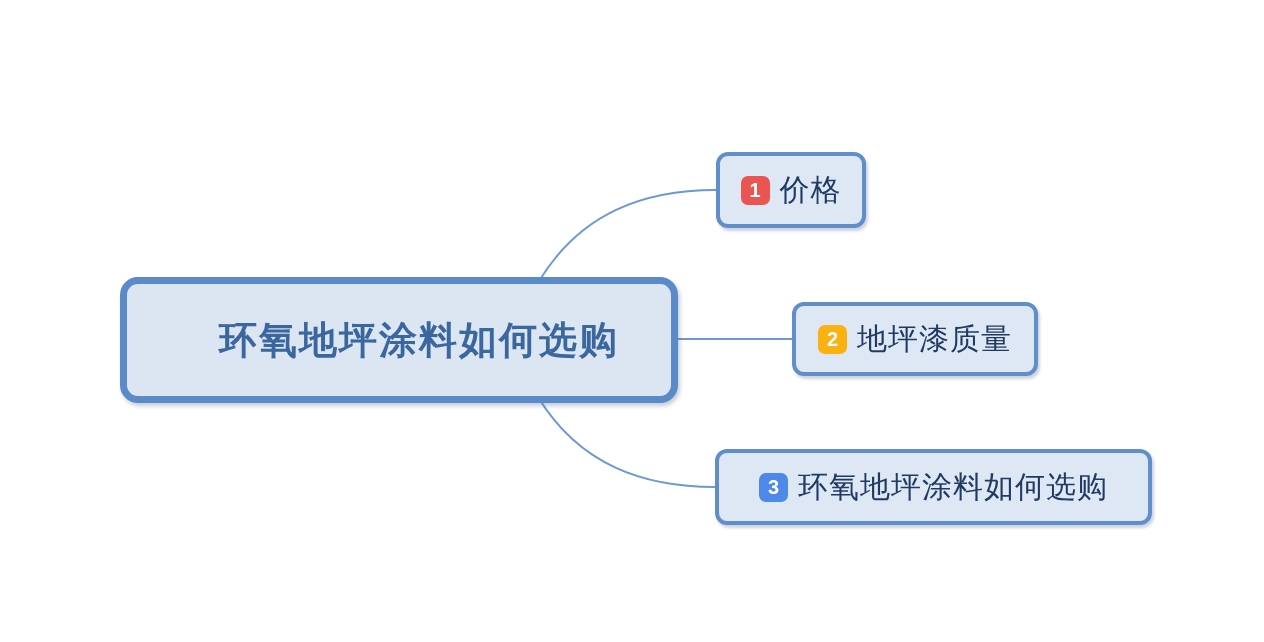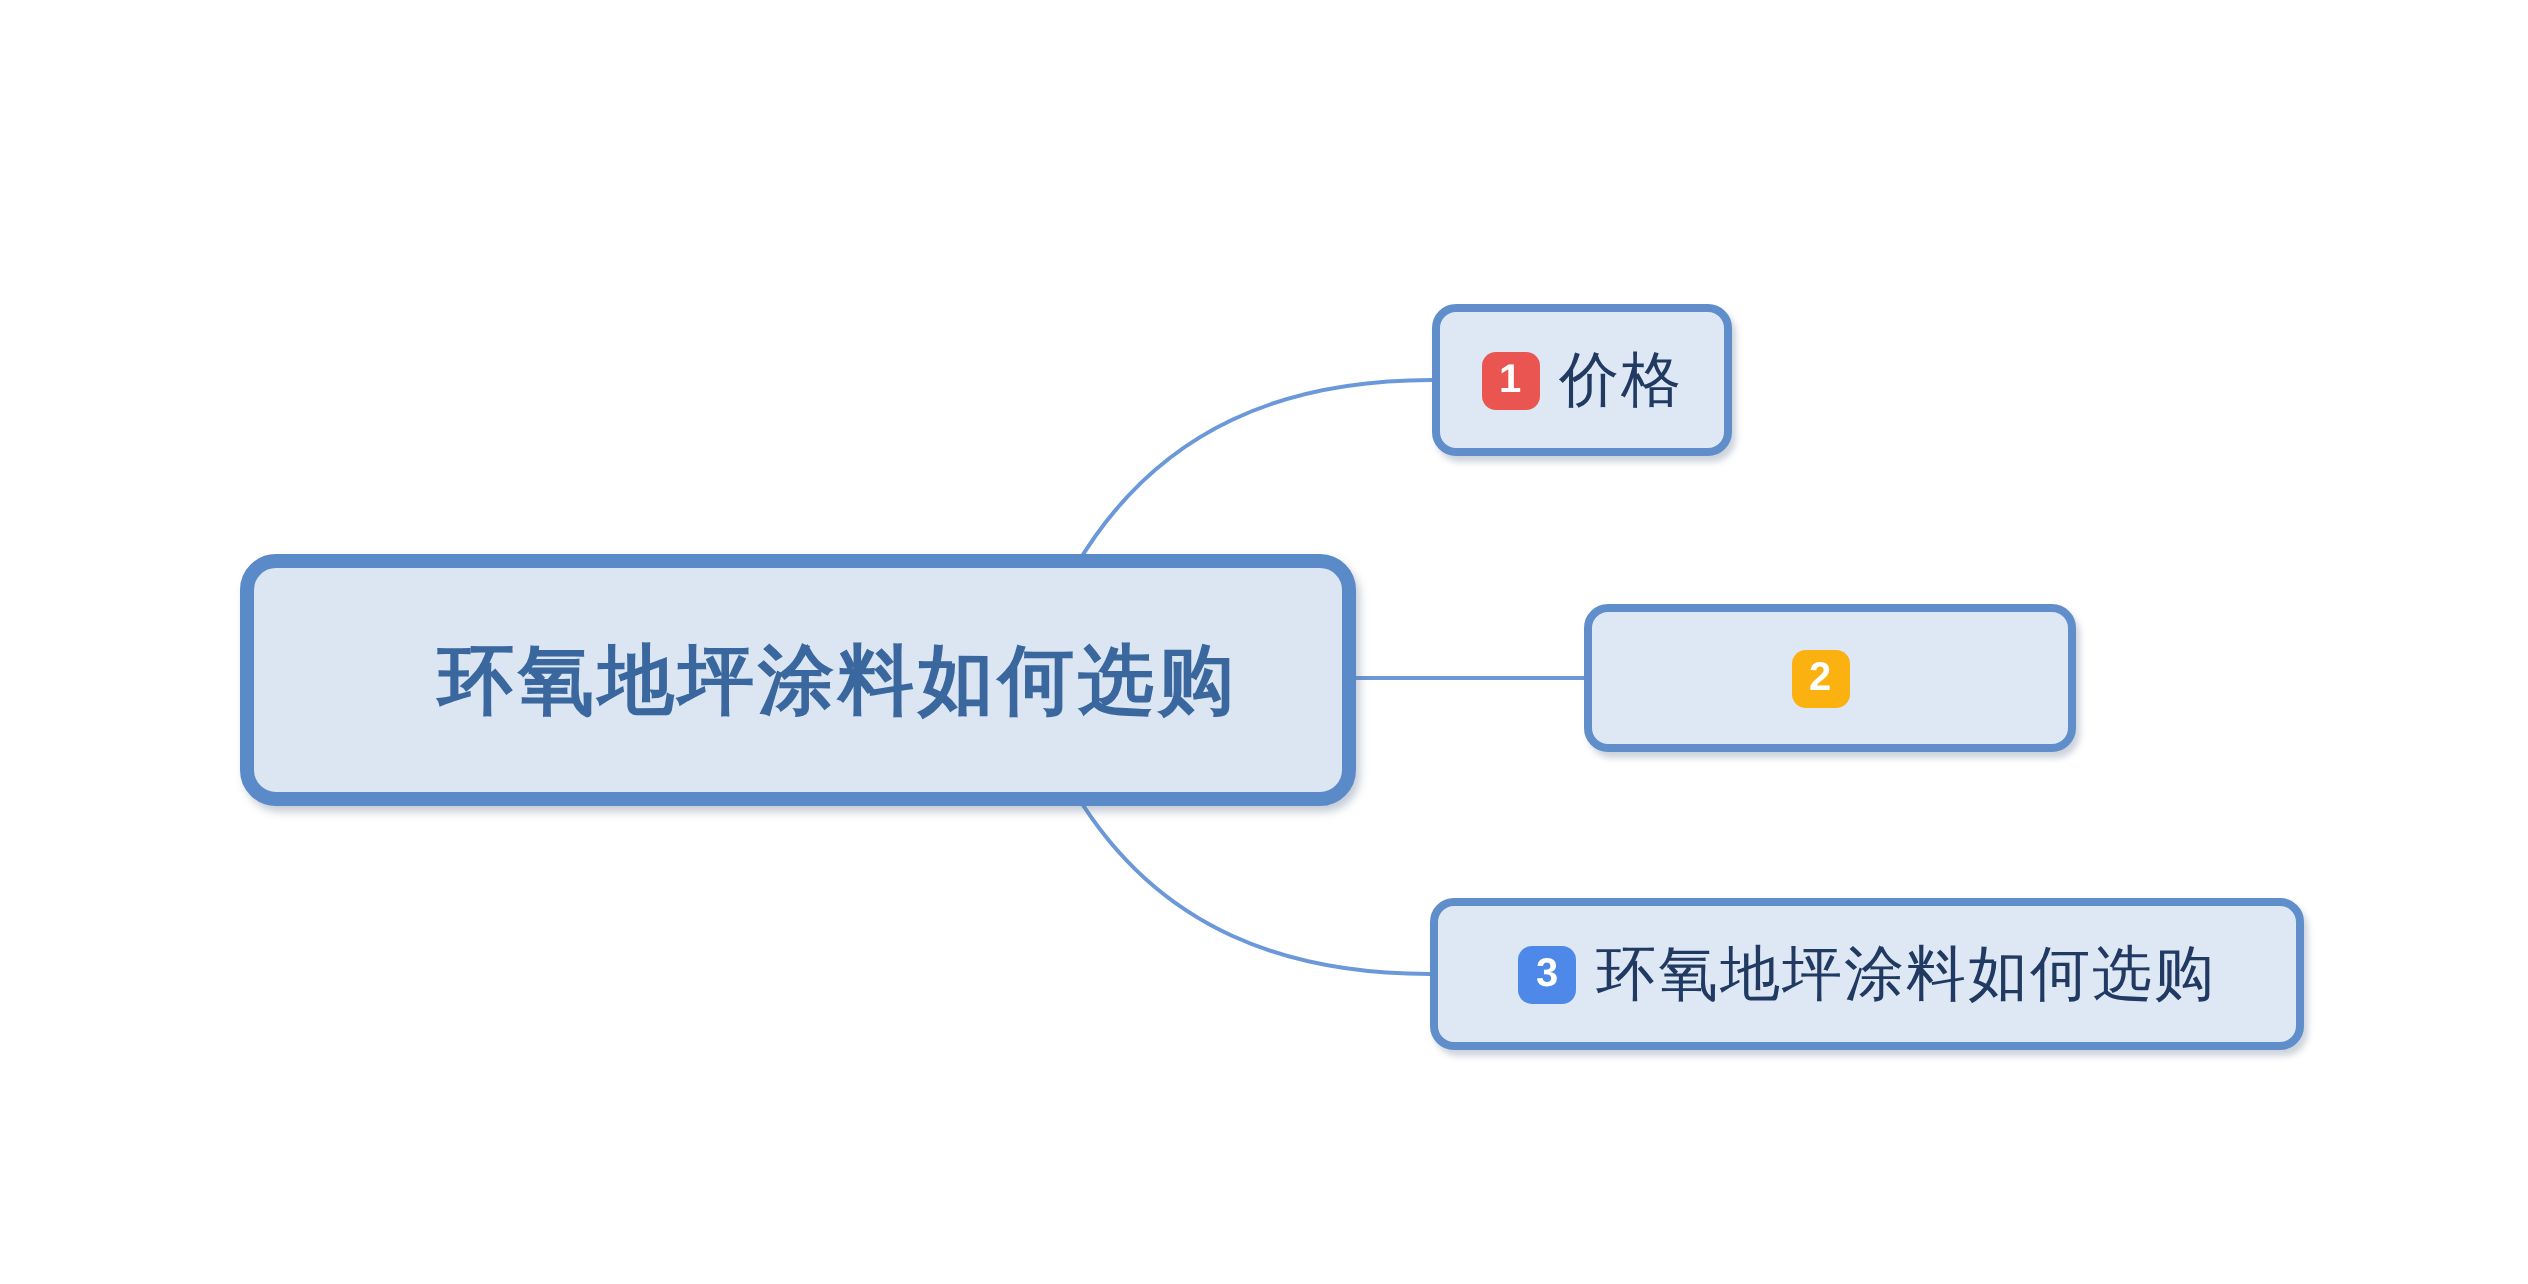--- a/index.html
+++ b/index.html
@@ -92,20 +92,21 @@
     <span class="root-label">环氧地坪涂料如何选购</span>
   </div>
 
   <div class="node branch-node branch-1">
     <span class="badge" style="background-color: rgb(234, 85, 81);">1</span>
     <span class="branch-label">价格</span>
   </div>
 
   <div class="node branch-node branch-2">
     <span class="badge" style="background-color: rgb(251, 177, 16);">2</span>
+    <span class="branch-label">地坪漆质量</span>
   </div>
 
   <div class="node branch-node branch-3">
     <span class="badge" style="background-color: rgb(78, 136, 232);">3</span>
     <span class="branch-label">环氧地坪涂料如何选购</span>
   </div>
 
 </div>
 
 </body></html>

